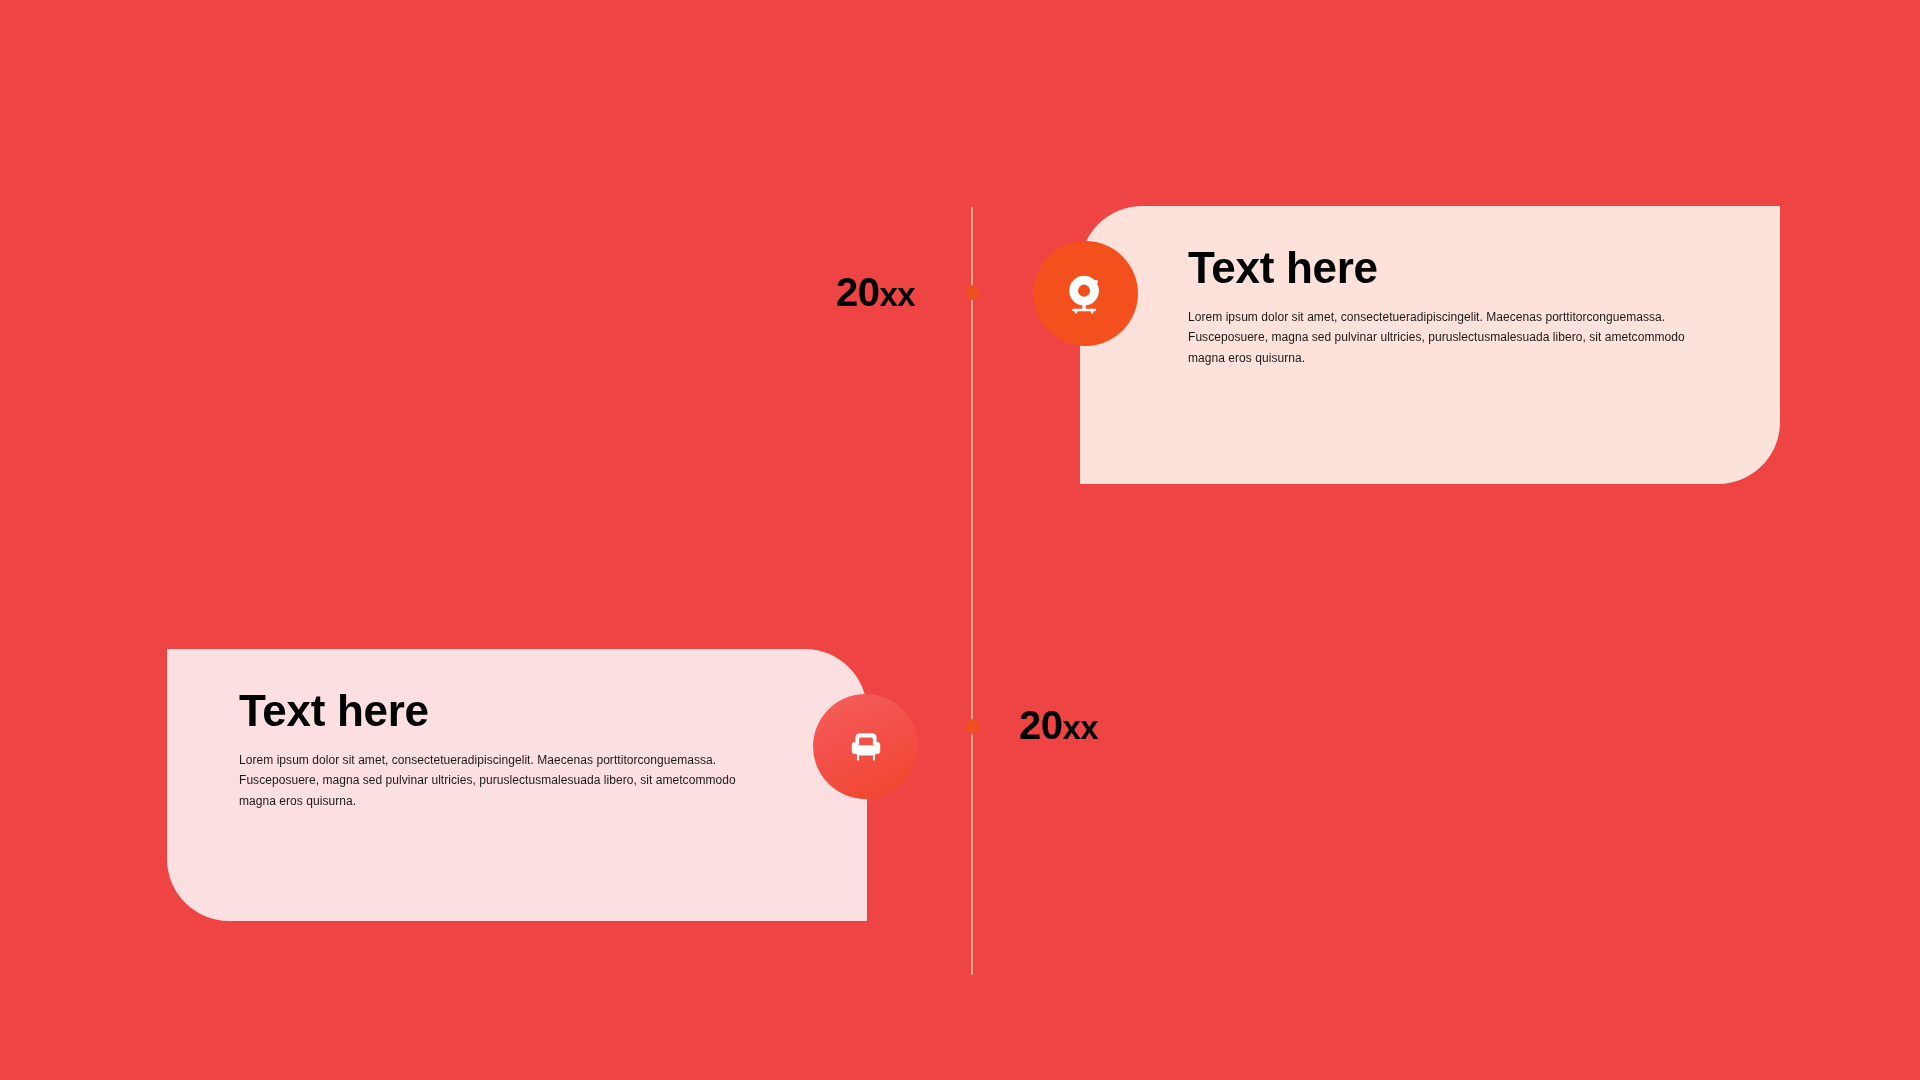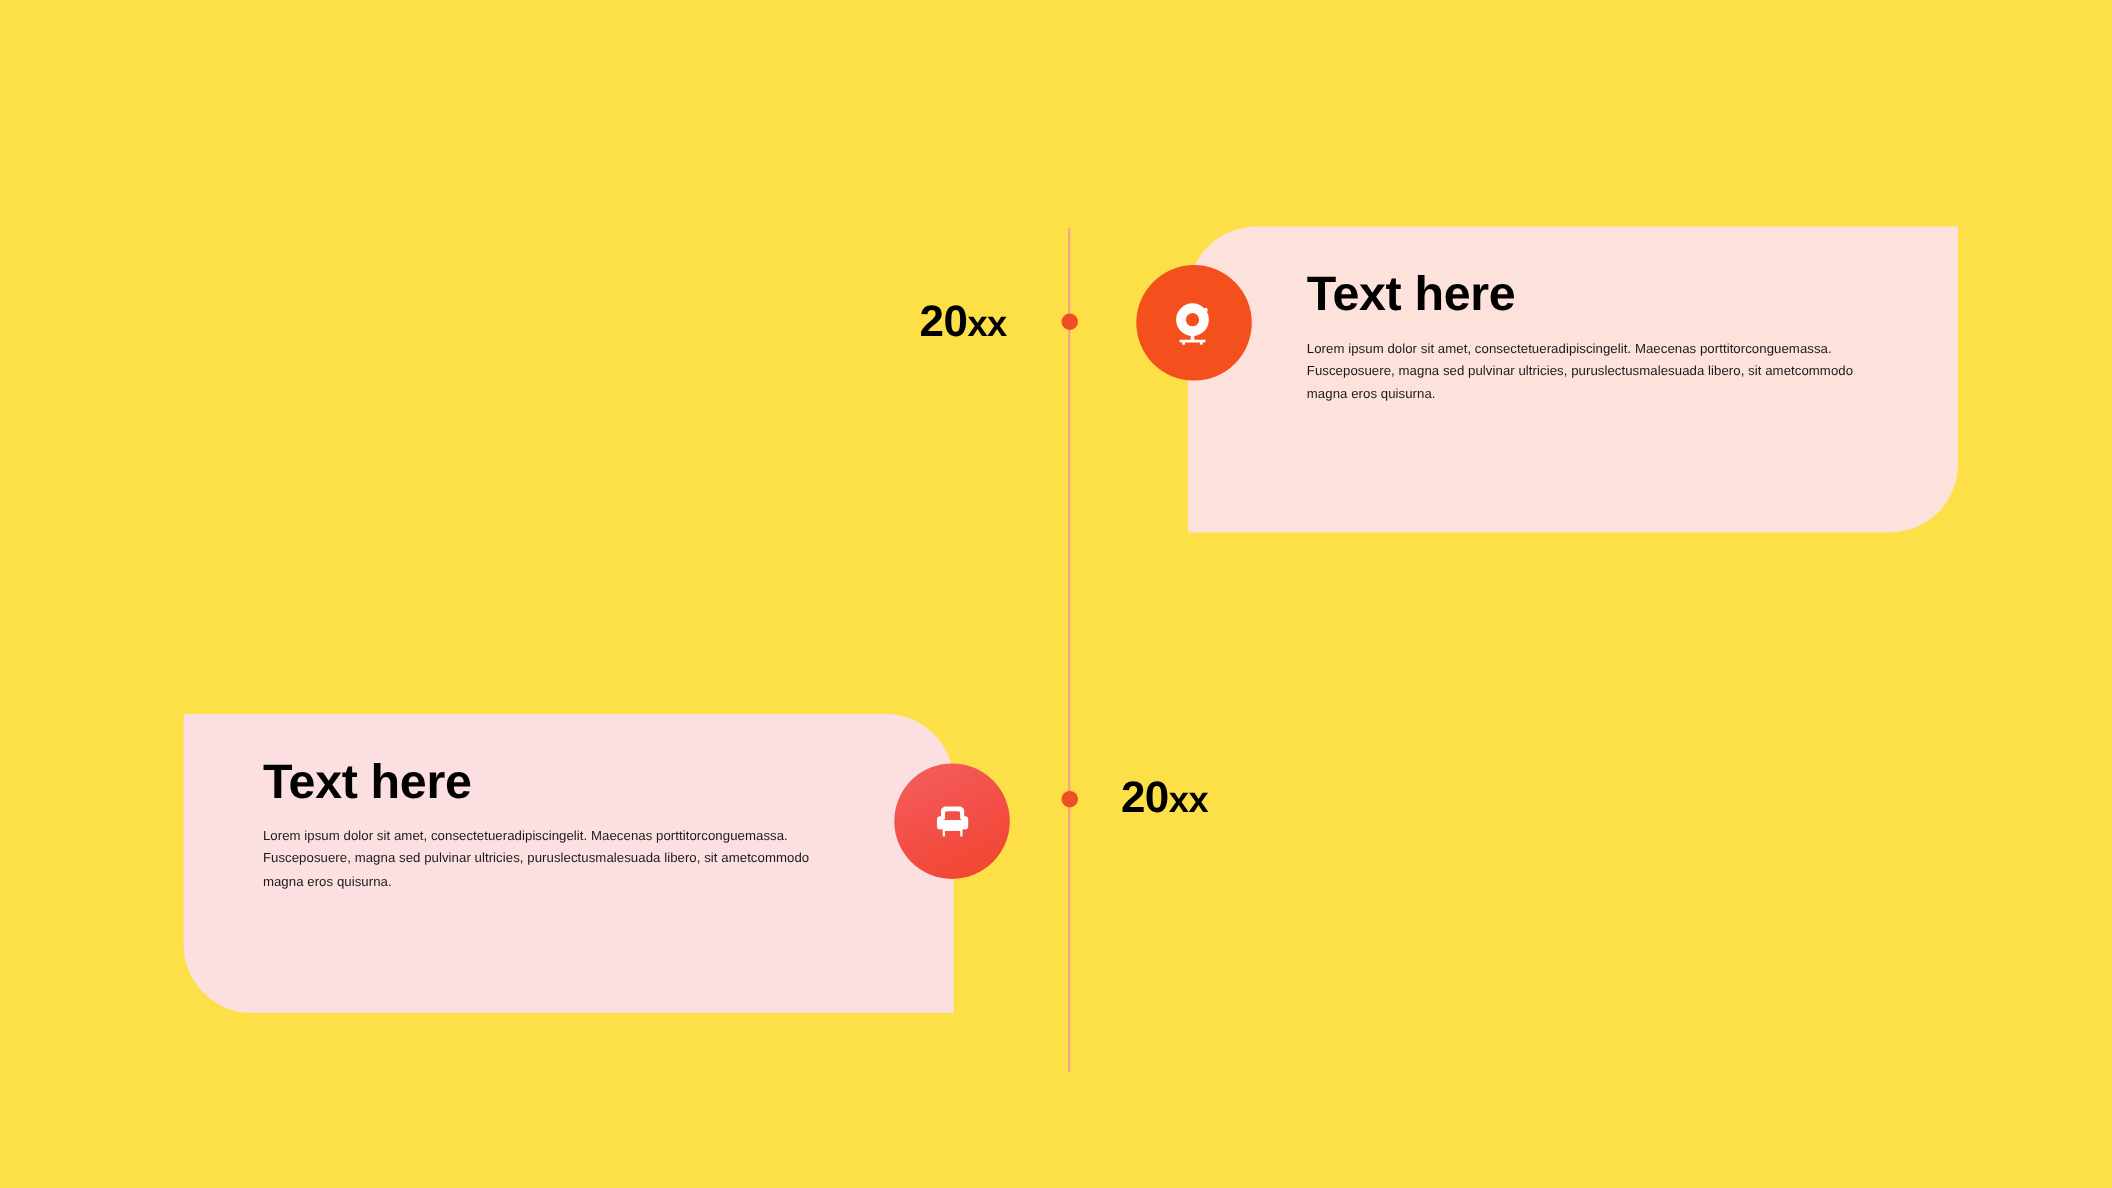--- a/index.html
+++ b/index.html
@@ -11,21 +11,21 @@
     height: 1080px;
     background: #ffffff;
     font-family: "Liberation Sans", sans-serif;
     overflow: hidden;
   }
 
   #slide {
     position: relative;
     width: 1920px;
     height: 1080px;
-    background: #fde047;
+    background: #ef4444;
   }
 
   
   .timeline-axis {
     position: absolute;
     left: 971px;
     top: 207px;
     width: 2px;
     height: 768px;
     background: #F2A48B;

